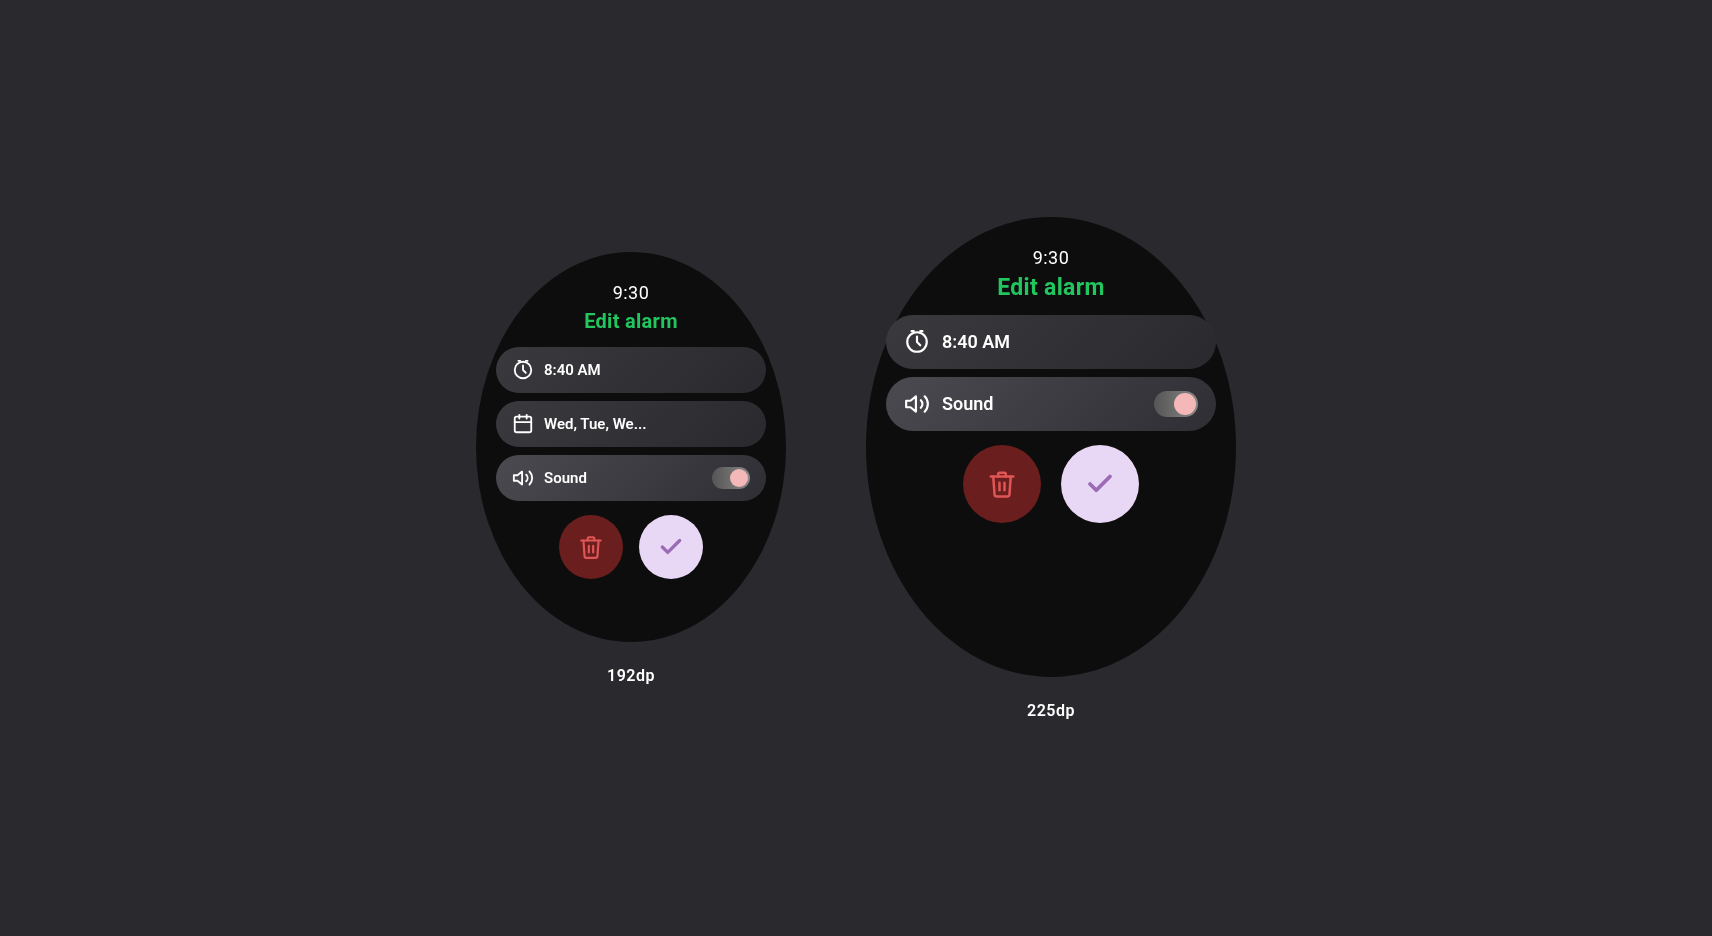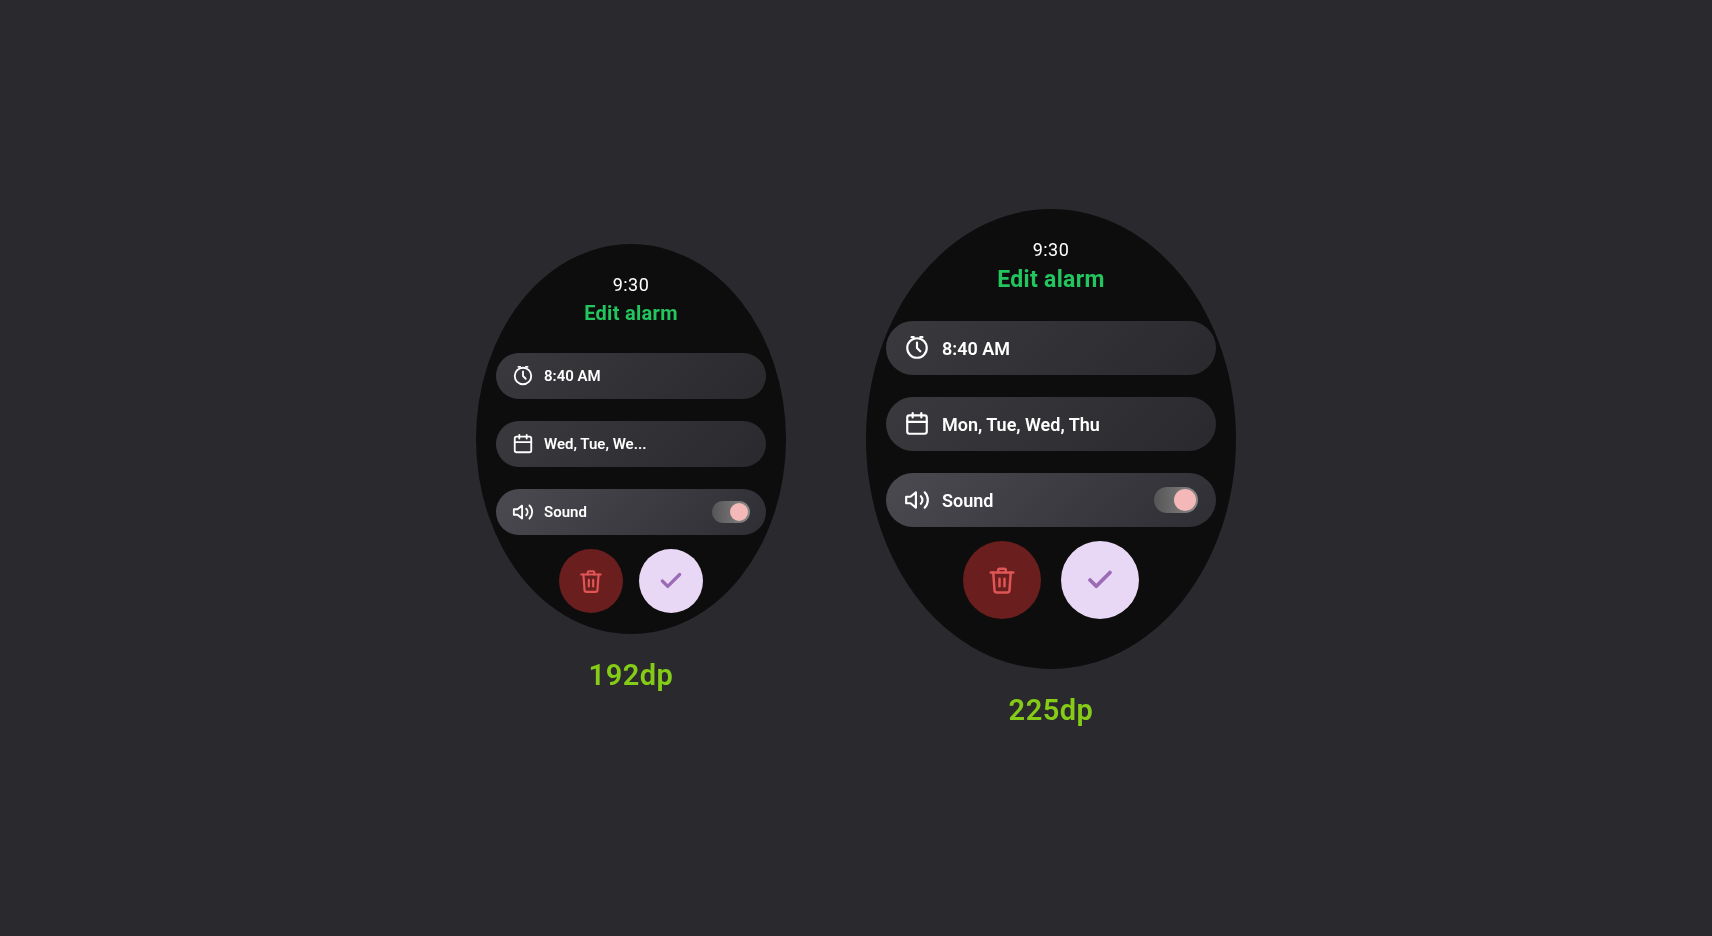--- a/index.html
+++ b/index.html
@@ -65,21 +65,20 @@
     .menu-item {
       background: linear-gradient(135deg, #3a3a3e 0%, #2a2a2e 100%);
       border-radius: 50px;
       display: flex;
       align-items: center;
       color: #ffffff;
       font-weight: 600;
       cursor: pointer;
       margin-bottom: 8px;
       width: 100%;
-      margin-top: 14px;
     }
 
     .watch-face.small .menu-item {
       padding: 12px 16px;
       font-size: 15px;
       gap: 10px;
     }
 
     .watch-face.large .menu-item {
       padding: 14px 18px;
@@ -204,22 +203,22 @@
     .btn-confirm {
       background-color: #e8d8f5;
     }
 
     .btn-confirm svg path,
     .btn-confirm svg polyline {
       stroke: #9b6bb5;
     }
 
     .dp-label {
-      color: #84cc16;
-      font-size: 29px;
+      color: #ffffff;
+      font-size: 16px;
       font-weight: 600;
       letter-spacing: 0.5px;
     }
   </style>
 </head>
 <body>
 
 <div class="watch-container">
   <div class="watch-face small">
 
@@ -306,33 +305,20 @@
             <circle cx="12" cy="12" r="9"></circle>
             <polyline points="12 7 12 12 15 15"></polyline>
             <line x1="9" y1="2" x2="7" y2="2"></line>
             <line x1="15" y1="2" x2="17" y2="2"></line>
           </svg>
         </span>
         <span>8:40 AM</span>
       </div>
     </div>
 
-    <div class="menu-item">
-      <div class="menu-item-left">
-        <span class="icon-svg">
-          <svg viewBox="0 0 24 24" fill="none" stroke="white" stroke-width="2" stroke-linecap="round" stroke-linejoin="round">
-            <rect x="3" y="4" width="18" height="17" rx="2" ry="2"></rect>
-            <line x1="16" y1="2" x2="16" y2="6"></line>
-            <line x1="8" y1="2" x2="8" y2="6"></line>
-            <line x1="3" y1="10" x2="21" y2="10"></line>
-          </svg>
-        </span>
-        <span>Mon, Tue, Wed, Thu</span>
-      </div>
-    </div>
 
     <div class="menu-item sound-item">
       <div class="menu-item-left">
         <span class="icon-svg">
           <svg viewBox="0 0 24 24" fill="none" stroke="white" stroke-width="2" stroke-linecap="round" stroke-linejoin="round">
             <polygon points="11 5 6 9 2 9 2 15 6 15 11 19 11 5"></polygon>
             <path d="M19.07 4.93a10 10 0 0 1 0 14.14"></path>
             <path d="M15.54 8.46a5 5 0 0 1 0 7.07"></path>
           </svg>
         </span>

